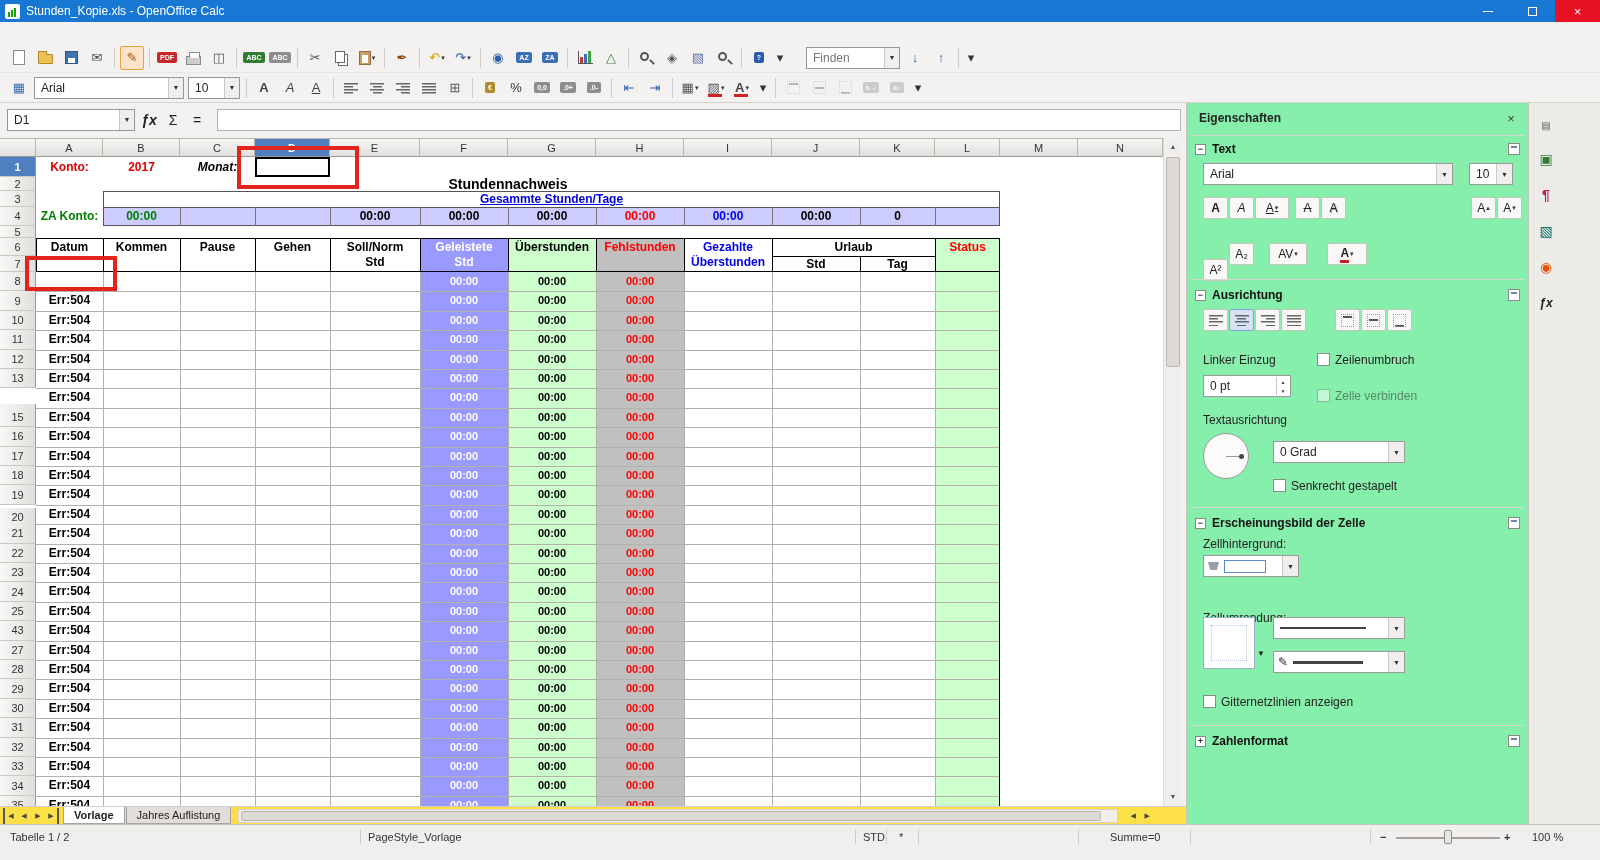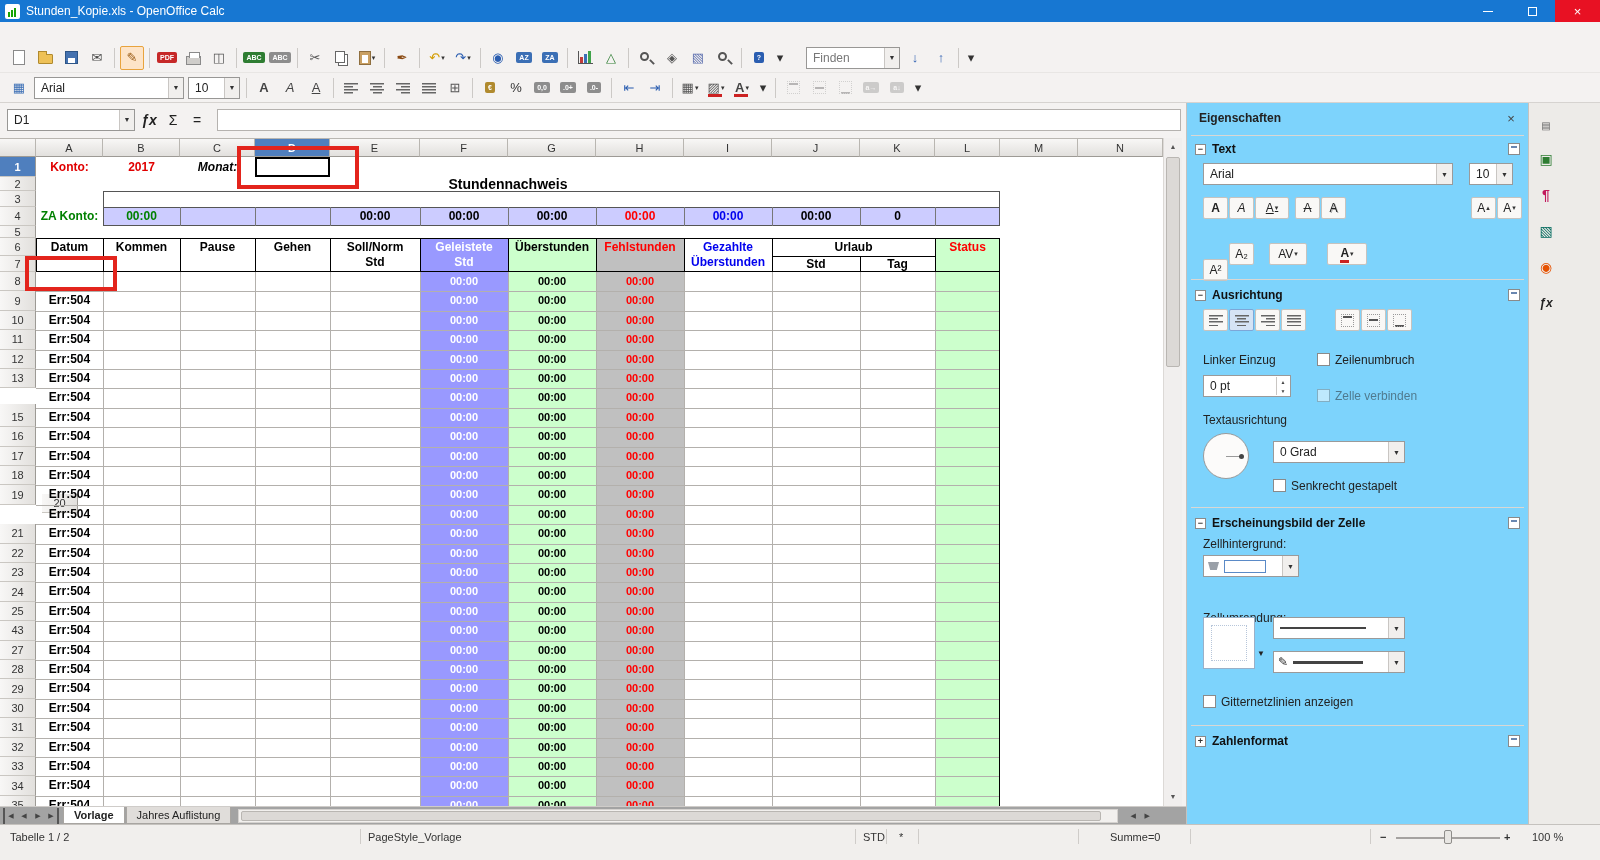--- a/index.html
+++ b/index.html
@@ -92,36 +92,36 @@
   .hv-plain{color:#000}.hv-purple{color:#fff}.hv-green{color:#000}.hv-gray{color:#ff0000}.hv-blue{color:#0000ee}.hv-status{color:#ff0000}
   .cellcursor{position:absolute;border:2px solid #000;z-index:5}
   .ann{position:absolute;z-index:40;pointer-events:none}
 
   
   #vscroll{position:absolute;left:1163px;top:138px;width:19px;height:668px;background:#f1efee;border-left:1px solid #dcd9d6}
   .sc-btn{position:absolute;left:1px;width:16px;height:17px;background:#f1efee;display:flex;align-items:center;justify-content:center;font-size:7px;color:#555}
   .sc-thumb{position:absolute;left:2px;width:14px;background:#dcd9d6;border:1px solid #b9b6b2;border-radius:2px}
 
   
-  #tabbar{position:absolute;left:0;top:806px;width:1186px;height:18px;background:#a3a3a3;border-top:1px solid #cfccc9;display:flex;align-items:center;font-size:11px;color:#222}
+  #tabbar{position:absolute;left:0;top:806px;width:1186px;height:18px;background:#fde047;border-top:1px solid #cfccc9;display:flex;align-items:center;font-size:11px;color:#222}
   .tnav{width:14px;height:16px;display:flex;align-items:center;justify-content:center;font-size:7px;color:#444}
   .sheet-tab{height:17px;display:flex;align-items:center;padding:0 10px;border:1px solid #a8a5a1;border-top:none;background:#e0ddda;margin-right:1px;white-space:nowrap}
   .sheet-tab.active{background:#fff;font-weight:bold}
   .hs-track{height:14px;background:#f2f0ee;border:1px solid #d5d2cf;margin-left:6px;position:relative}
   .hs-thumb{position:absolute;top:1px;left:2px;height:10px;background:#dcd9d6;border:1px solid #b9b6b2;border-radius:2px}
 
   
   #statusbar{position:absolute;left:0;top:824px;width:1600px;height:36px;background:#f1efed;border-top:1px solid #c5c2be;font-size:11px;color:#333}
   .st{position:absolute;top:6px;white-space:nowrap}
   .stsep{position:absolute;top:4px;width:1px;height:15px;background:#cfccc9}
   .zoom-track{position:absolute;top:12px;height:2px;background:#a5a2a0}
   .zoom-thumb{position:absolute;top:5px;width:8px;height:14px;background:#e8e6e3;border:1px solid #8f8d8a;border-radius:2px}
 
   
-  #sidebar{position:absolute;left:1186px;top:103px;width:342px;height:721px;background:#7dd3fc;border-left:1px solid #c5c2be;font-size:12px;color:#222}
+  #sidebar{position:absolute;left:1186px;top:103px;width:342px;height:721px;background:#86efac;border-left:1px solid #c5c2be;font-size:12px;color:#222}
   .sb-h{position:absolute;left:0;top:0;width:100%;height:30px;display:flex;align-items:center;padding:0 8px 0 12px}
   .sb-close{margin-left:auto;width:18px;height:18px;display:flex;align-items:center;justify-content:center;font-size:13px;color:#444}
   .sec-line{position:absolute;left:4px;right:4px;height:1px;background:#dad7d3}
   .sec-h{position:absolute;left:8px;right:8px;height:16px;display:flex;align-items:center;gap:6px;font-weight:bold;color:#111}
   .tgl{width:11px;height:11px;border:1px solid #8a8a8a;background:#fff;font-size:9px;line-height:9px;text-align:center;color:#333;flex:0 0 auto}
   .launcher{margin-left:auto;width:12px;height:12px;border:1px solid #8a8a8a;background:#fff;position:relative;flex:0 0 auto}
   .launcher::after{content:"";position:absolute;left:2px;top:2px;width:6px;height:2px;background:#6a87b0}
   .sbtn{position:absolute;width:25px;height:22px;border:1px solid #c6c3bf;background:#f9f8f6;border-radius:2px;display:flex;align-items:center;justify-content:center;font-size:12px;color:#222}
   .sbtn.on{background:#d5e3f5;border-color:#7da7d8}
   .sbtn .mini{font-size:7px;margin-left:1px;color:#333}
@@ -423,21 +423,21 @@
       <div class="rh" style="top: 153.8px; height: 19.4px;">10</div>
       <div class="rh" style="top: 173.2px; height: 19.4px;">11</div>
       <div class="rh" style="top: 192.6px; height: 19.4px;">12</div>
       <div class="rh" style="top: 212px; height: 19.4px;">13</div>
       <div class="rh" style="top: 247px; height: 19.4px;">14</div>
       <div class="rh" style="top: 250.8px; height: 19.4px;">15</div>
       <div class="rh" style="top: 270.2px; height: 19.4px;">16</div>
       <div class="rh" style="top: 289.6px; height: 19.4px;">17</div>
       <div class="rh" style="top: 309px; height: 19.4px;">18</div>
       <div class="rh" style="top: 328.4px; height: 19.4px;">19</div>
-      <div class="rh" style="top: 337px; height: 19.4px; margin-left: 42px;">20</div>
+      <div class="rh" style="top: 351px; height: 19.4px;">20</div>
       <div class="rh" style="top: 367.2px; height: 19.4px;">21</div>
       <div class="rh" style="top: 386.6px; height: 19.4px;">22</div>
       <div class="rh" style="top: 406px; height: 19.4px;">23</div>
       <div class="rh" style="top: 425.4px; height: 19.4px;">24</div>
       <div class="rh" style="top: 444.8px; height: 19.4px;">25</div>
       <div class="rh" style="top: 464.2px; height: 19.4px;">43</div>
       <div class="rh" style="top: 483.6px; height: 19.4px;">27</div>
       <div class="rh" style="top: 503px; height: 19.4px;">28</div>
       <div class="rh" style="top: 522.4px; height: 19.4px;">29</div>
       <div class="rh" style="top: 541.8px; height: 19.4px;">30</div>
@@ -513,20 +513,21 @@
       <div class="gl" style="left: 684px; top: 115px; width: 1px; height: 534px; background: rgb(179, 176, 172); z-index: 1;"></div>
       <div class="gl" style="left: 772px; top: 115px; width: 1px; height: 534px; background: rgb(179, 176, 172); z-index: 1;"></div>
       <div class="gl" style="left: 860px; top: 115px; width: 1px; height: 534px; background: rgb(179, 176, 172); z-index: 1;"></div>
       <div class="gl" style="left: 935px; top: 115px; width: 1px; height: 534px; background: rgb(179, 176, 172); z-index: 1;"></div>
       <div class="gl" style="left: 999px; top: 81px; width: 1px; height: 568px; background: rgb(0, 0, 0); z-index: 2;"></div>
       <div class="cellcursor" style="left: 255px; top: 0px; width: 75px; height: 20px;"></div>
       <div class="ct t-red" style="left: 36px; top: 0px; width: 67px; height: 20px; line-height: 20px; z-index: 3;">Konto:</div>
       <div class="ct t-red" style="left: 103px; top: 0px; width: 77px; height: 20px; line-height: 20px; z-index: 3;">2017</div>
       <div class="ct t-ital" style="left: 180px; top: 0px; width: 75px; height: 20px; line-height: 20px; z-index: 3;">Monat:</div>
       <div class="ct t-title" style="left: 420px; top: 20px; width: 176px; height: 14px; line-height: 14px; z-index: 3;">Stundennachweis</div>
+      <div class="ct t-blueu" style="left: 103px; top: 34px; width: 897px; height: 16px; line-height: 16px; z-index: 3;">Gesammte Stunden/Tage</div>
       <div class="ct t-greenb" style="left: 36px; top: 50px; width: 67px; height: 19px; line-height: 19px; z-index: 3;">ZA Konto:</div>
       <div class="ct t-greenb" style="left: 103px; top: 50px; width: 77px; height: 19px; line-height: 19px; z-index: 3;">00:00</div>
       <div class="ct t-cb" style="left: 330px; top: 50px; width: 90px; height: 19px; line-height: 19px; z-index: 3;">00:00</div>
       <div class="ct t-cb" style="left: 420px; top: 50px; width: 88px; height: 19px; line-height: 19px; z-index: 3;">00:00</div>
       <div class="ct t-cb" style="left: 508px; top: 50px; width: 88px; height: 19px; line-height: 19px; z-index: 3;">00:00</div>
       <div class="ct t-crb" style="left: 596px; top: 50px; width: 88px; height: 19px; line-height: 19px; z-index: 3;">00:00</div>
       <div class="ct t-cbb" style="left: 684px; top: 50px; width: 88px; height: 19px; line-height: 19px; z-index: 3;">00:00</div>
       <div class="ct t-cb" style="left: 772px; top: 50px; width: 88px; height: 19px; line-height: 19px; z-index: 3;">00:00</div>
       <div class="ct t-cb" style="left: 860px; top: 50px; width: 75px; height: 19px; line-height: 19px; z-index: 3;">0</div>
       <div class="hdr2 hv-plain" style="left: 36px; top: 81px; width: 67px; height: 34px; z-index: 3;">

